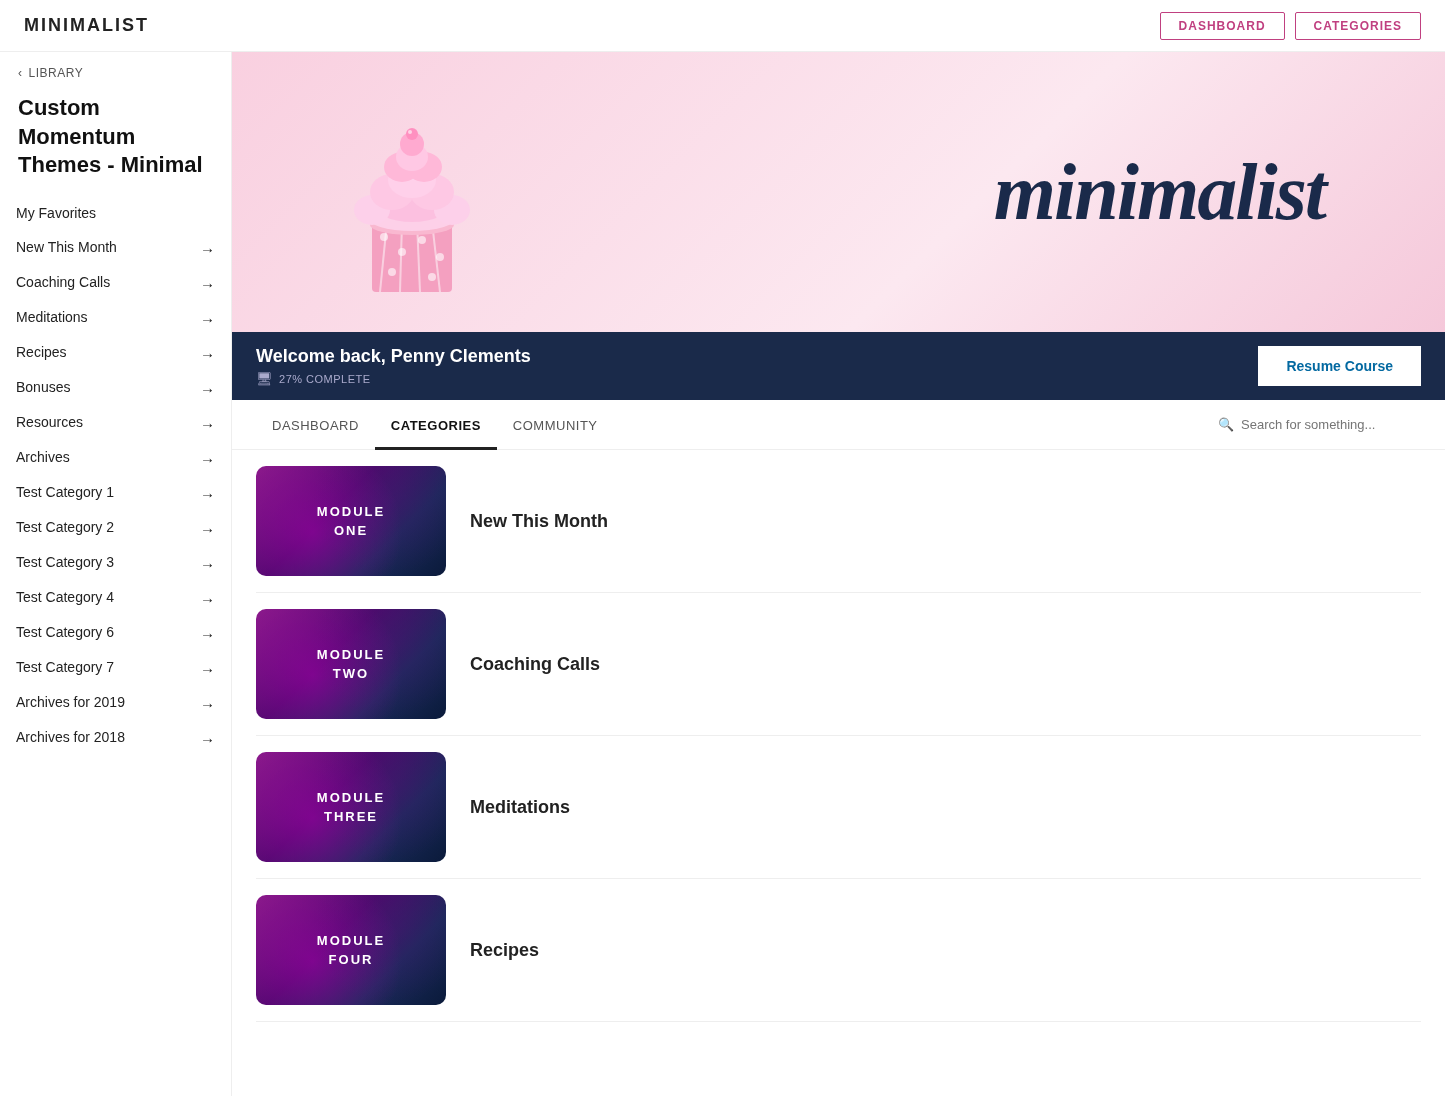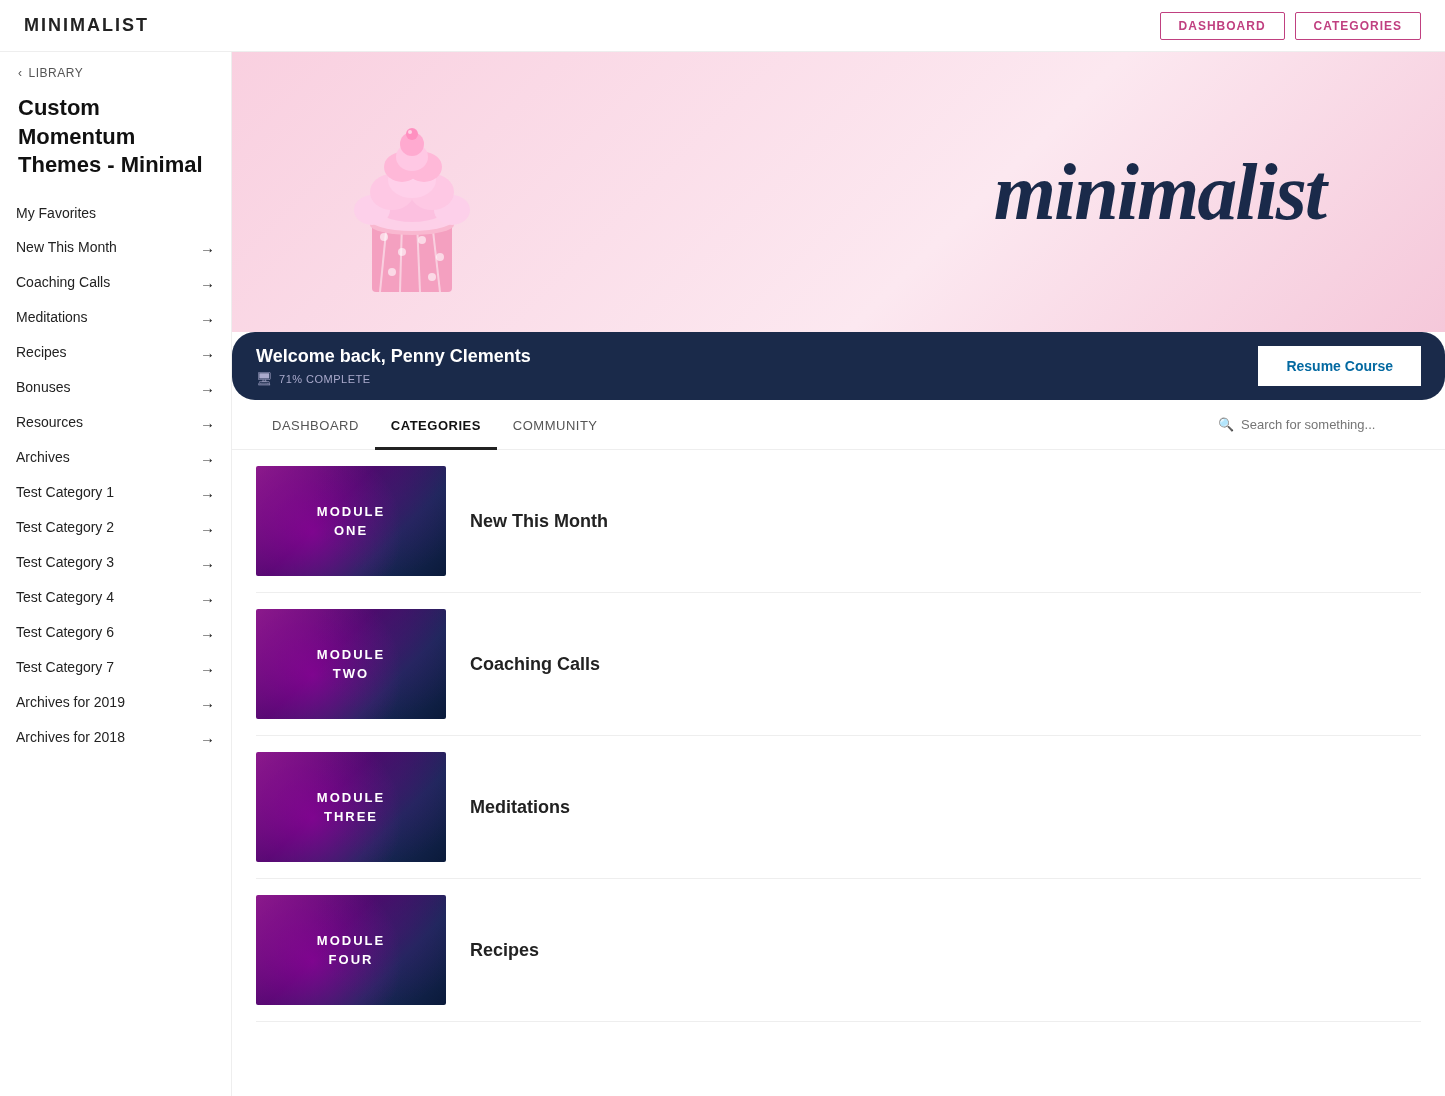--- a/index.html
+++ b/index.html
@@ -131,21 +131,20 @@
     }
 
     
     .welcome-bar {
       background: #1a2a4a;
       color: #fff;
       display: flex;
       align-items: center;
       justify-content: space-between;
       padding: 14px 24px;
-      border-radius: 23px;
     }
     .welcome-info {}
     .welcome-name {
       font-size: 18px;
       font-weight: 700;
       color: #fff;
     }
     .welcome-progress {
       display: flex;
       align-items: center;
@@ -214,21 +213,21 @@
       align-items: center;
       gap: 24px;
       padding: 16px 0;
       border-bottom: 1px solid #eee;
       cursor: pointer;
     }
     .category-thumb {
       width: 190px;
       min-width: 190px;
       height: 110px;
-      border-radius: 2px;
+      border-radius: 10px;
       overflow: hidden;
       position: relative;
       display: flex;
       align-items: center;
       justify-content: center;
     }
     .module-bg {
       width: 100%;
       height: 100%;
       background: linear-gradient(135deg, #8b1a8b 0%, #4a0a6a 40%, #1a2a5a 70%, #0a1a3a 100%);
@@ -392,21 +391,21 @@
         </svg>
       </div>
       <div class="hero-text">minimalist</div>
     </div>
 
     <div class="welcome-bar">
       <div class="welcome-info">
         <div class="welcome-name">Welcome back, Penny Clements</div>
         <div class="welcome-progress">
           <span class="monitor-icon">🖥</span>
-          <span>71% COMPLETE</span>
+          <span>27% COMPLETE</span>
         </div>
       </div>
       <button class="resume-btn">Resume Course</button>
     </div>
 
     <div class="tabs-bar">
       <div id="tabs-container" style="display:flex;">
           <div class="tab-item">DASHBOARD</div>
           <div class="tab-item active">CATEGORIES</div>
           <div class="tab-item">COMMUNITY</div>

